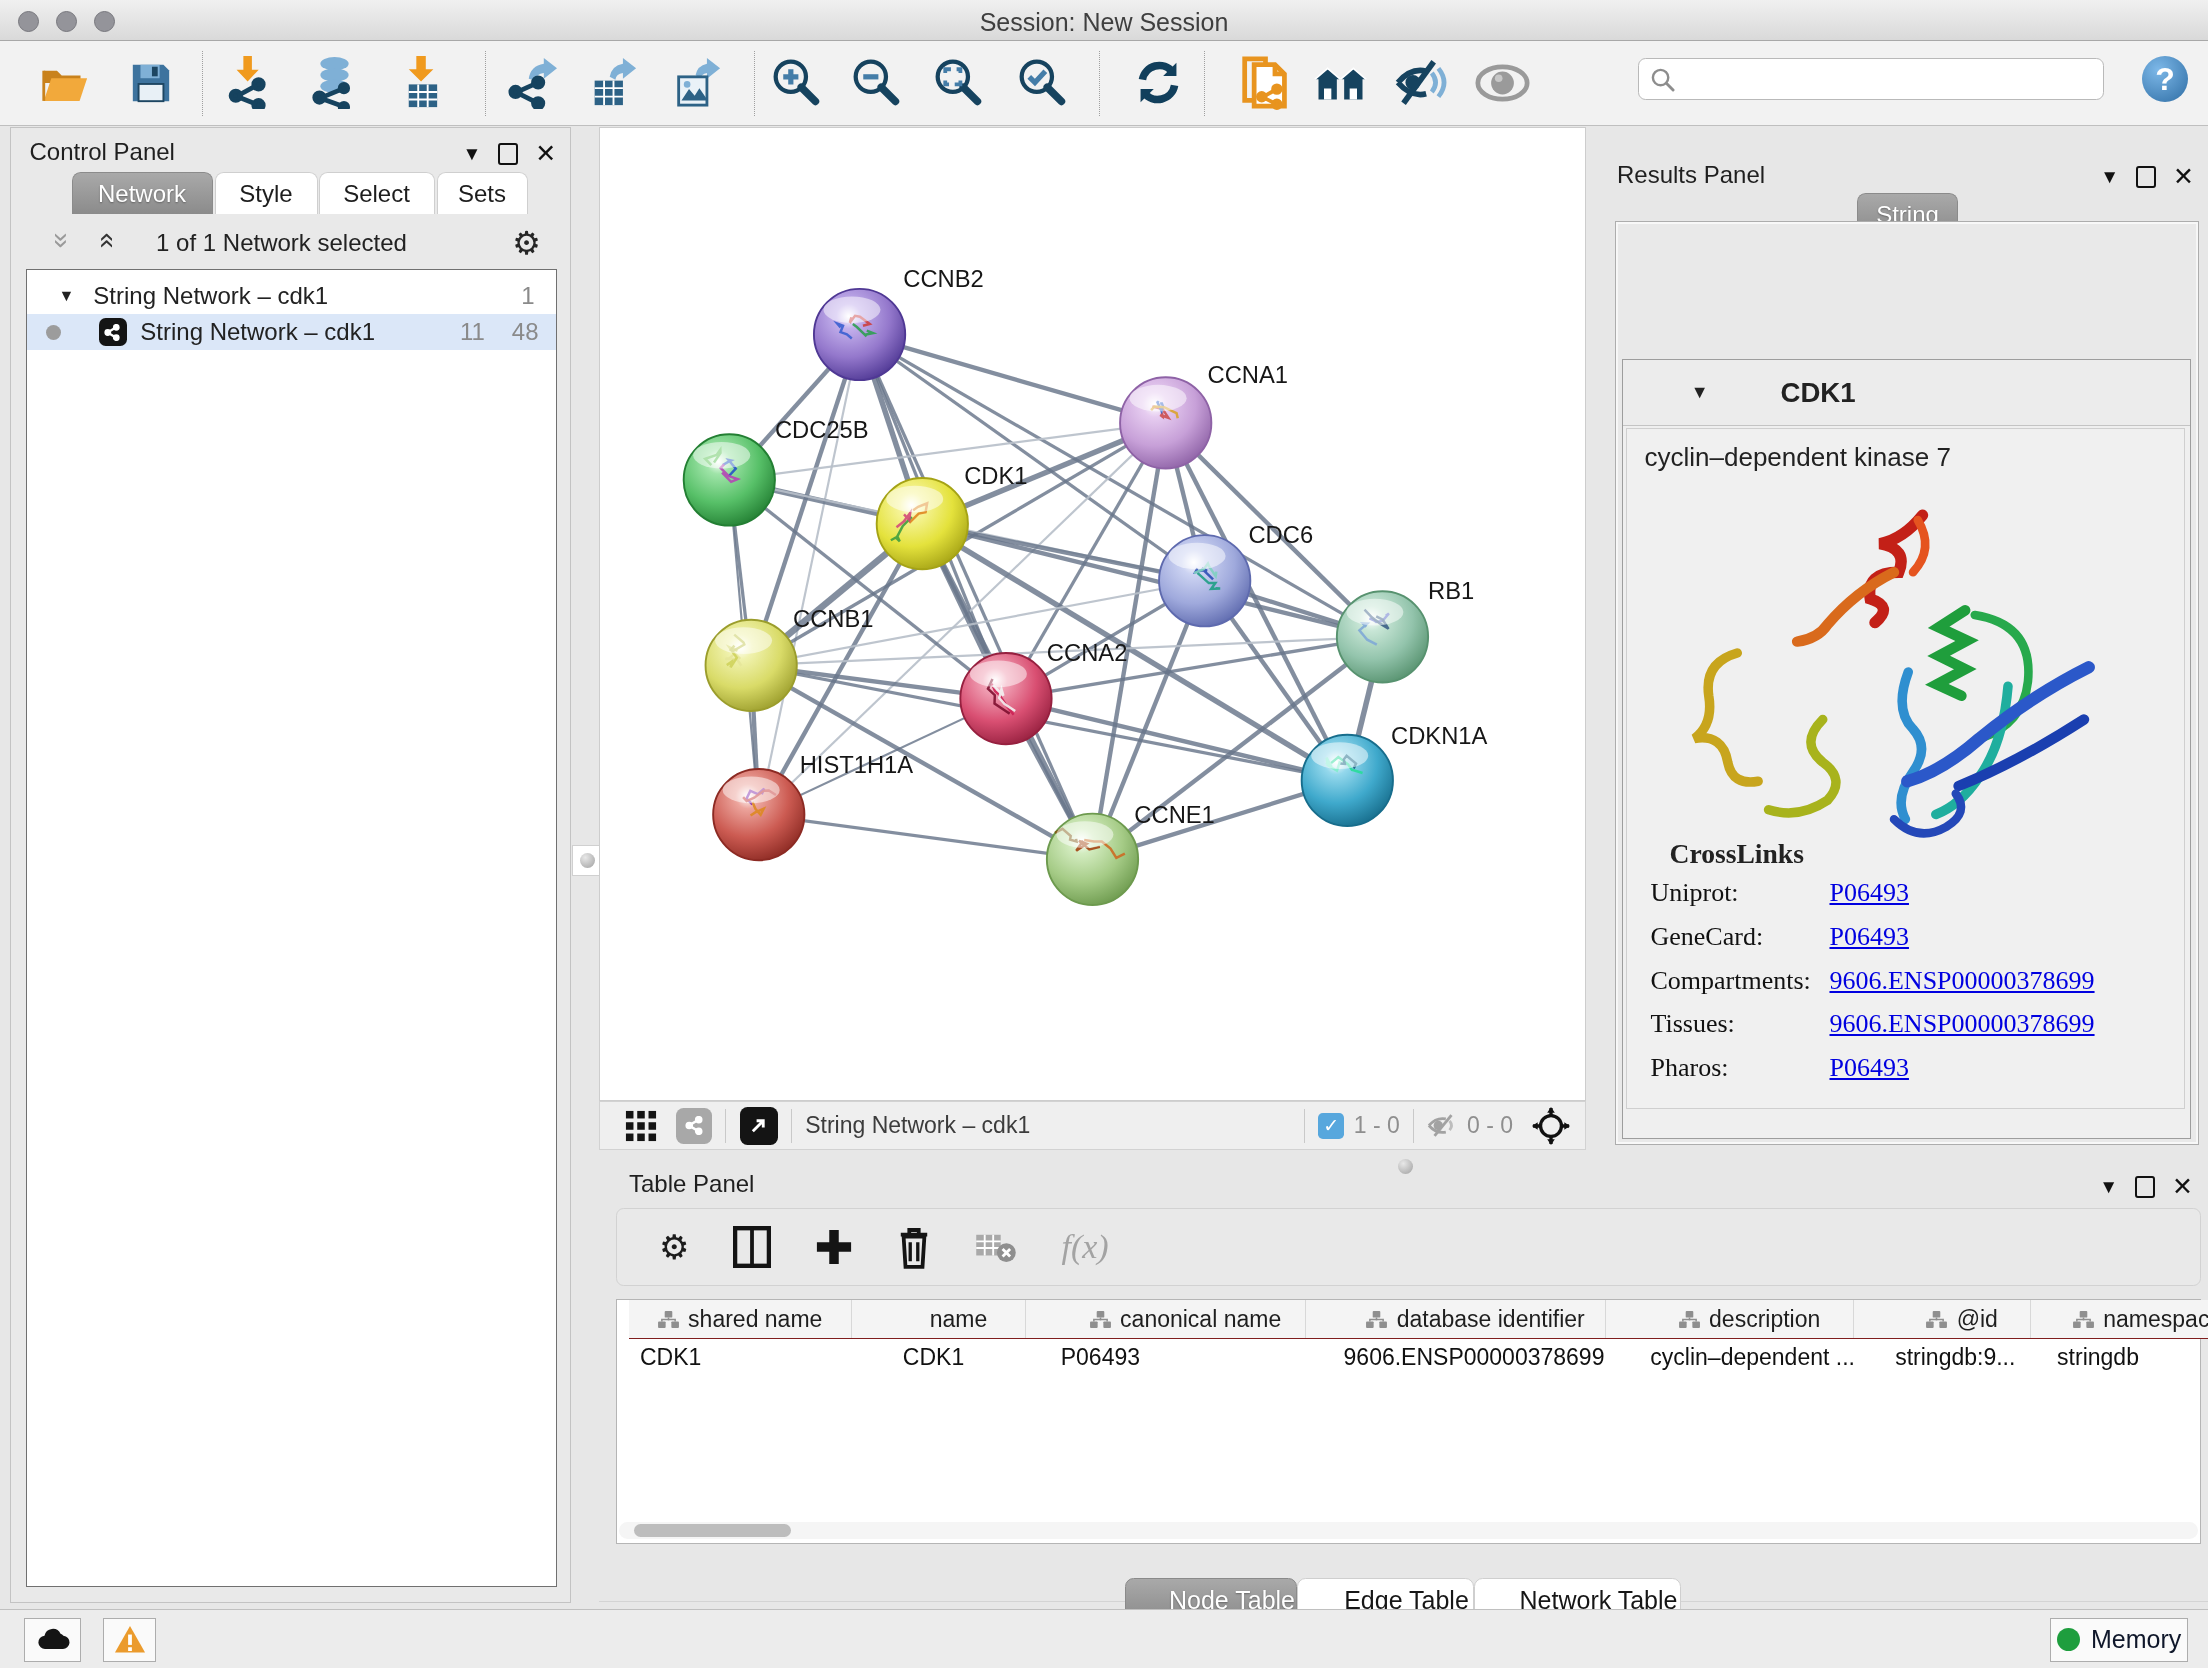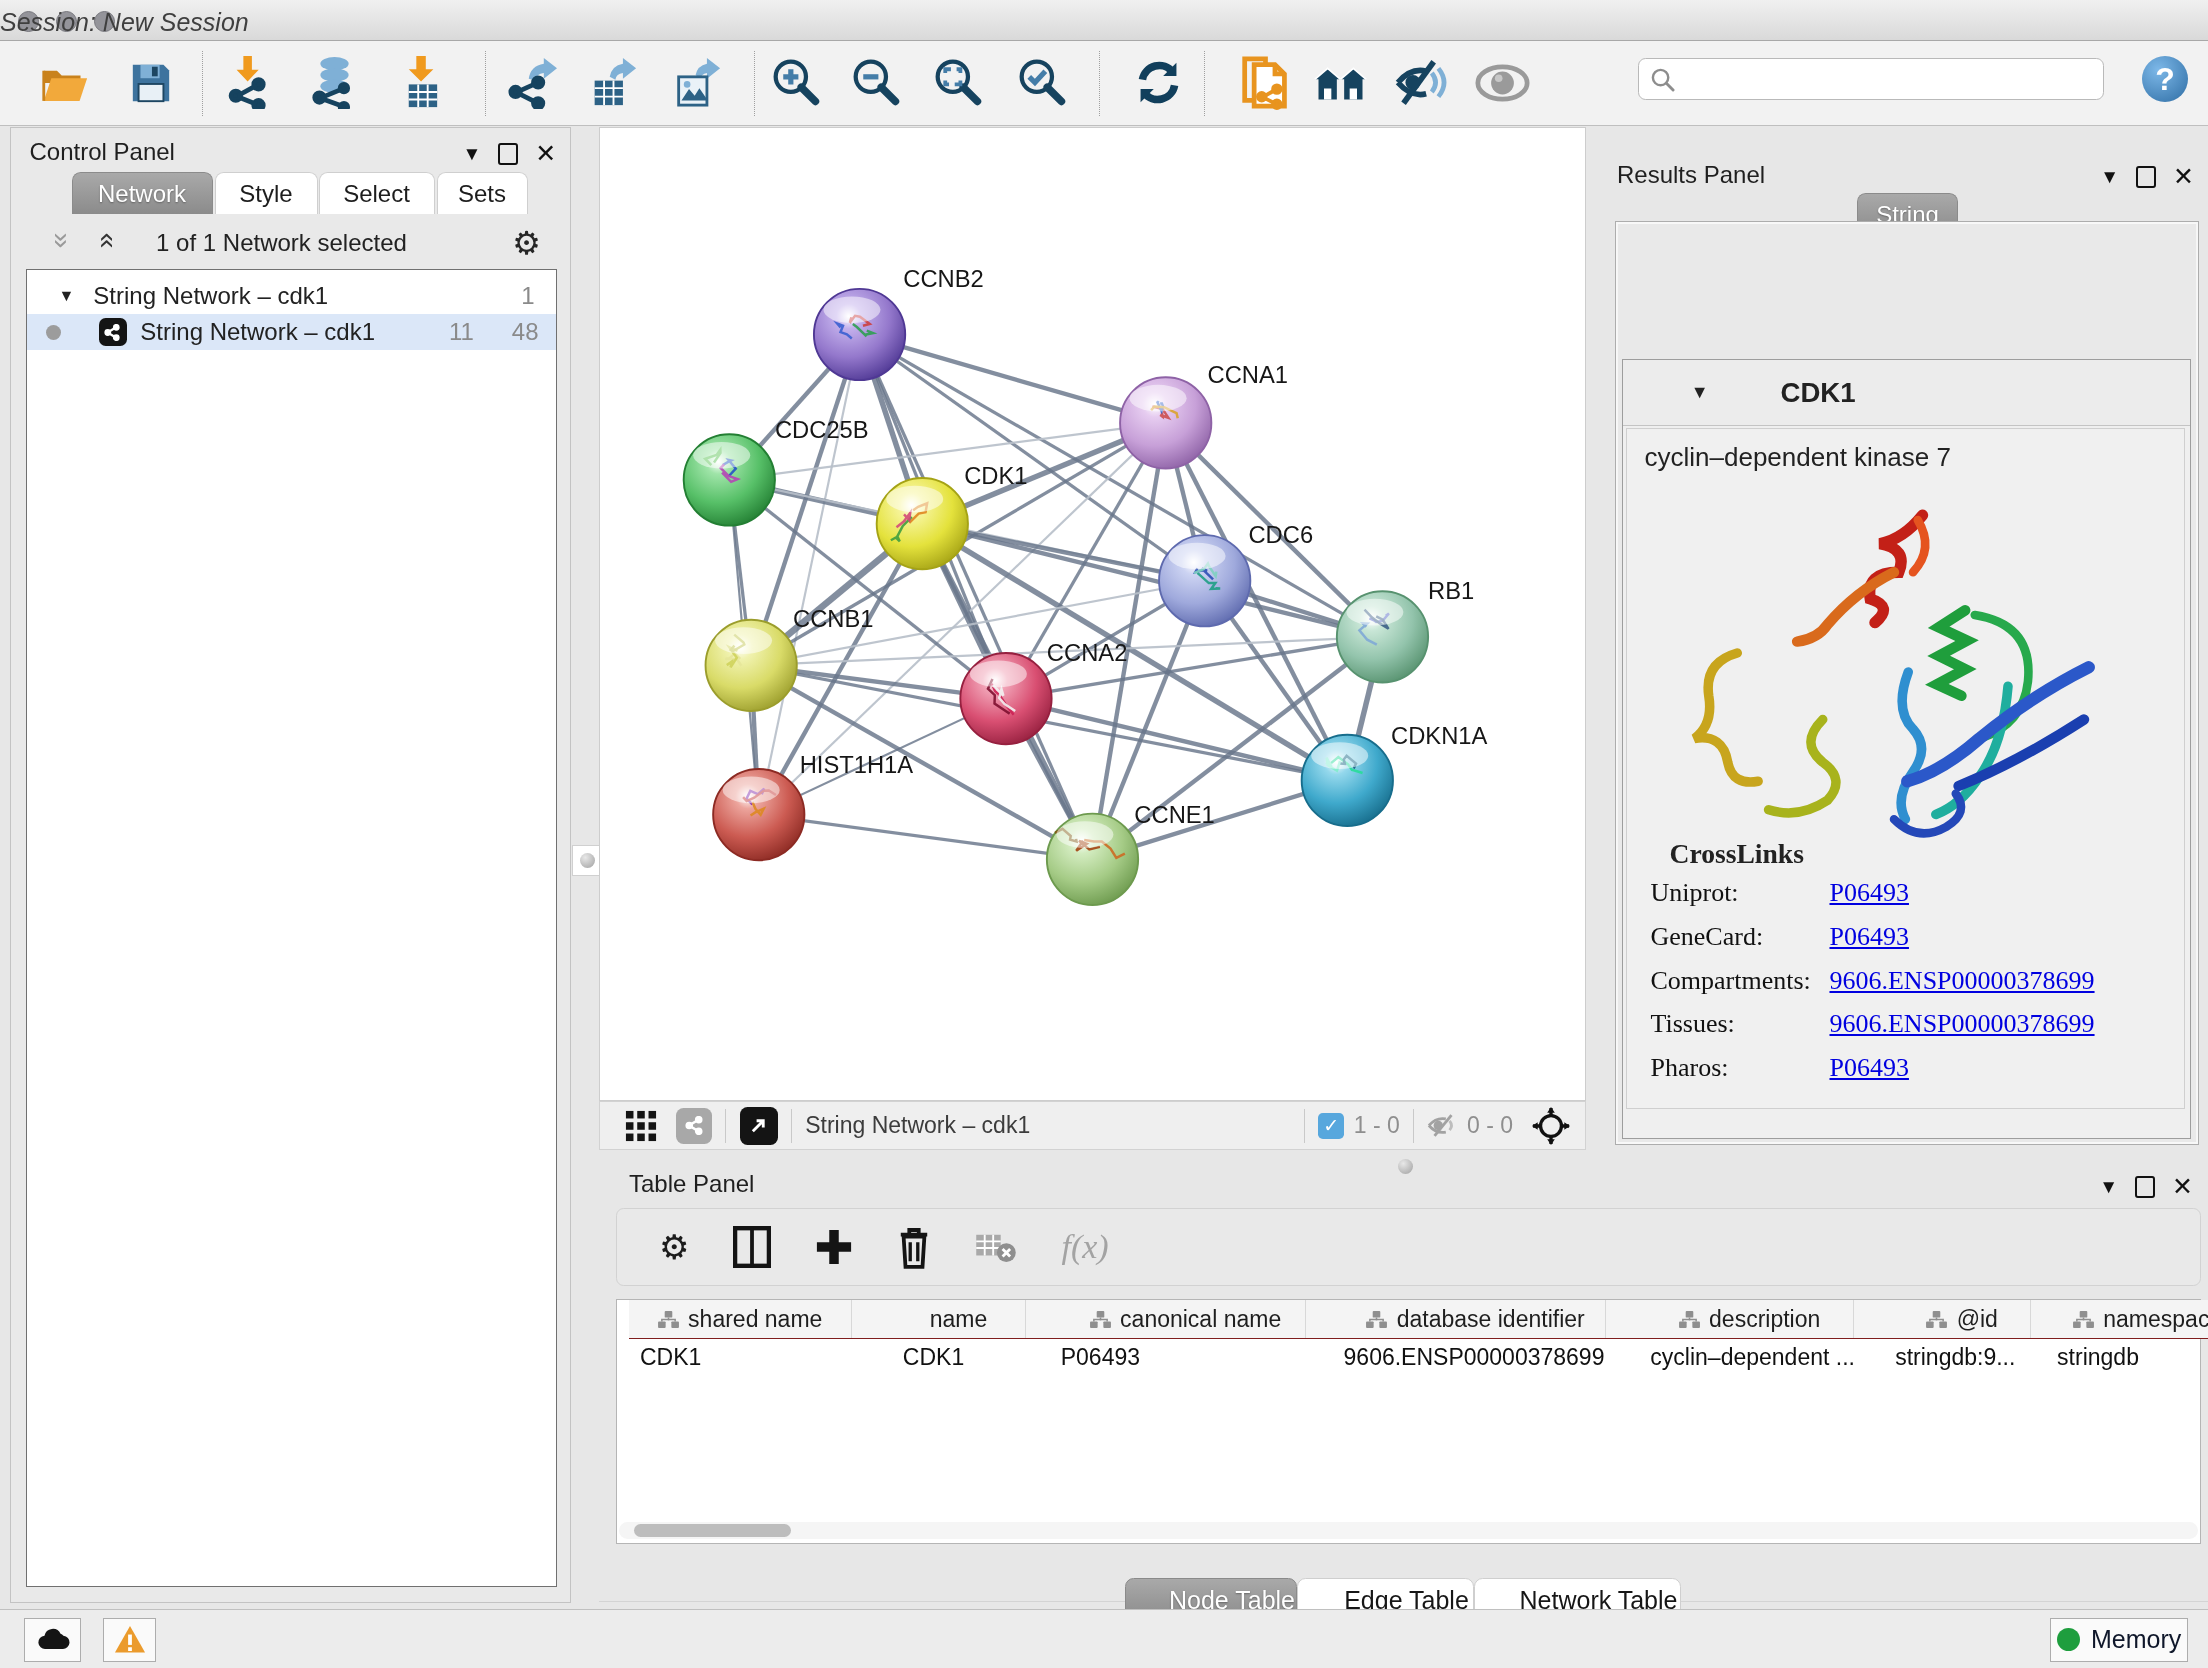--- a/index.html
+++ b/index.html
@@ -5,21 +5,21 @@
   html,body{margin:0;padding:0;}
   body{width:2208px;height:1668px;position:relative;background:#e7e7e7;
        font-family:"Liberation Sans","DejaVu Sans",sans-serif;color:#222;overflow:hidden;
        -webkit-font-smoothing:antialiased;}
   .abs{position:absolute;}
   
   #titlebar{left:0;top:0;width:2208px;height:40px;
     background:linear-gradient(#f0f0f0,#d9d9d9);border-bottom:1px solid #a8a8a8;}
   .tl{position:absolute;top:11.4px;width:19px;height:19px;border-radius:50%;
       background:#94949a;border:1px solid #77777d;}
-  #win-title{width:100%;top:7.6px;font-size:25px;color:#3f3f3f;font-style:italic;}
+  #win-title{width:100%;text-align:center;top:7.6px;font-size:25px;color:#3f3f3f;}
   
   #toolbar{left:0;top:41px;width:2208px;height:84px;background:#f2f2f2;border-bottom:1px solid #bfbfbf;}
   .tbtn{position:absolute;top:13.3px;width:55px;height:57px;display:flex;align-items:center;justify-content:center;}
   .tsep{position:absolute;top:9.5px;width:0;height:65px;border-left:1.9px dotted #9f9f9f;}
   #search-box{left:1638px;top:17px;width:466px;height:42px;background:#fff;border:1px solid #b9b9b9;
       border-radius:7.6px;display:flex;align-items:center;padding-left:11.4px;box-sizing:border-box;}
   #search-input{border:none;outline:none;font-size:23px;width:399px;background:transparent;}
   #help-btn{left:2142px;top:15px;width:46px;height:46px;border-radius:50%;
       background:radial-gradient(circle at 35% 30%,#7db8e8,#2e6da4);color:#fff;font-size:32px;font-weight:bold;
       display:flex;align-items:center;justify-content:center;}
@@ -316,21 +316,21 @@
             <g stroke="#fff" stroke-width="2.4" fill="#fff">
               <circle cx="4" cy="9" r="2.4"></circle>
               <circle cx="13" cy="3.5" r="2.4"></circle>
               <circle cx="13" cy="14.5" r="2.4"></circle>
               <path d="M5.5 8 L12 4 M5.5 10 L12 14" fill="none"></path>
             </g>
           </svg>
       </span>
       <span>String Network – cdk1</span>
       <span class="cnt" style="margin-left:auto">11</span>
-      <span class="cnt" style="margin-left:38px;margin-right:17px">48</span>
+      <span class="cnt" style="margin-left:27px;margin-right:17px">48</span>
     </div>
   </div>
 </div>
 
 <div class="dot-handle" style="left:572px;top:845px;position:absolute">
     <i></i>
   </div>
 
 <div id="network-panel" class="abs">
   <svg id="netsvg" width="985" height="972" viewBox="0 0 1036 1022">

